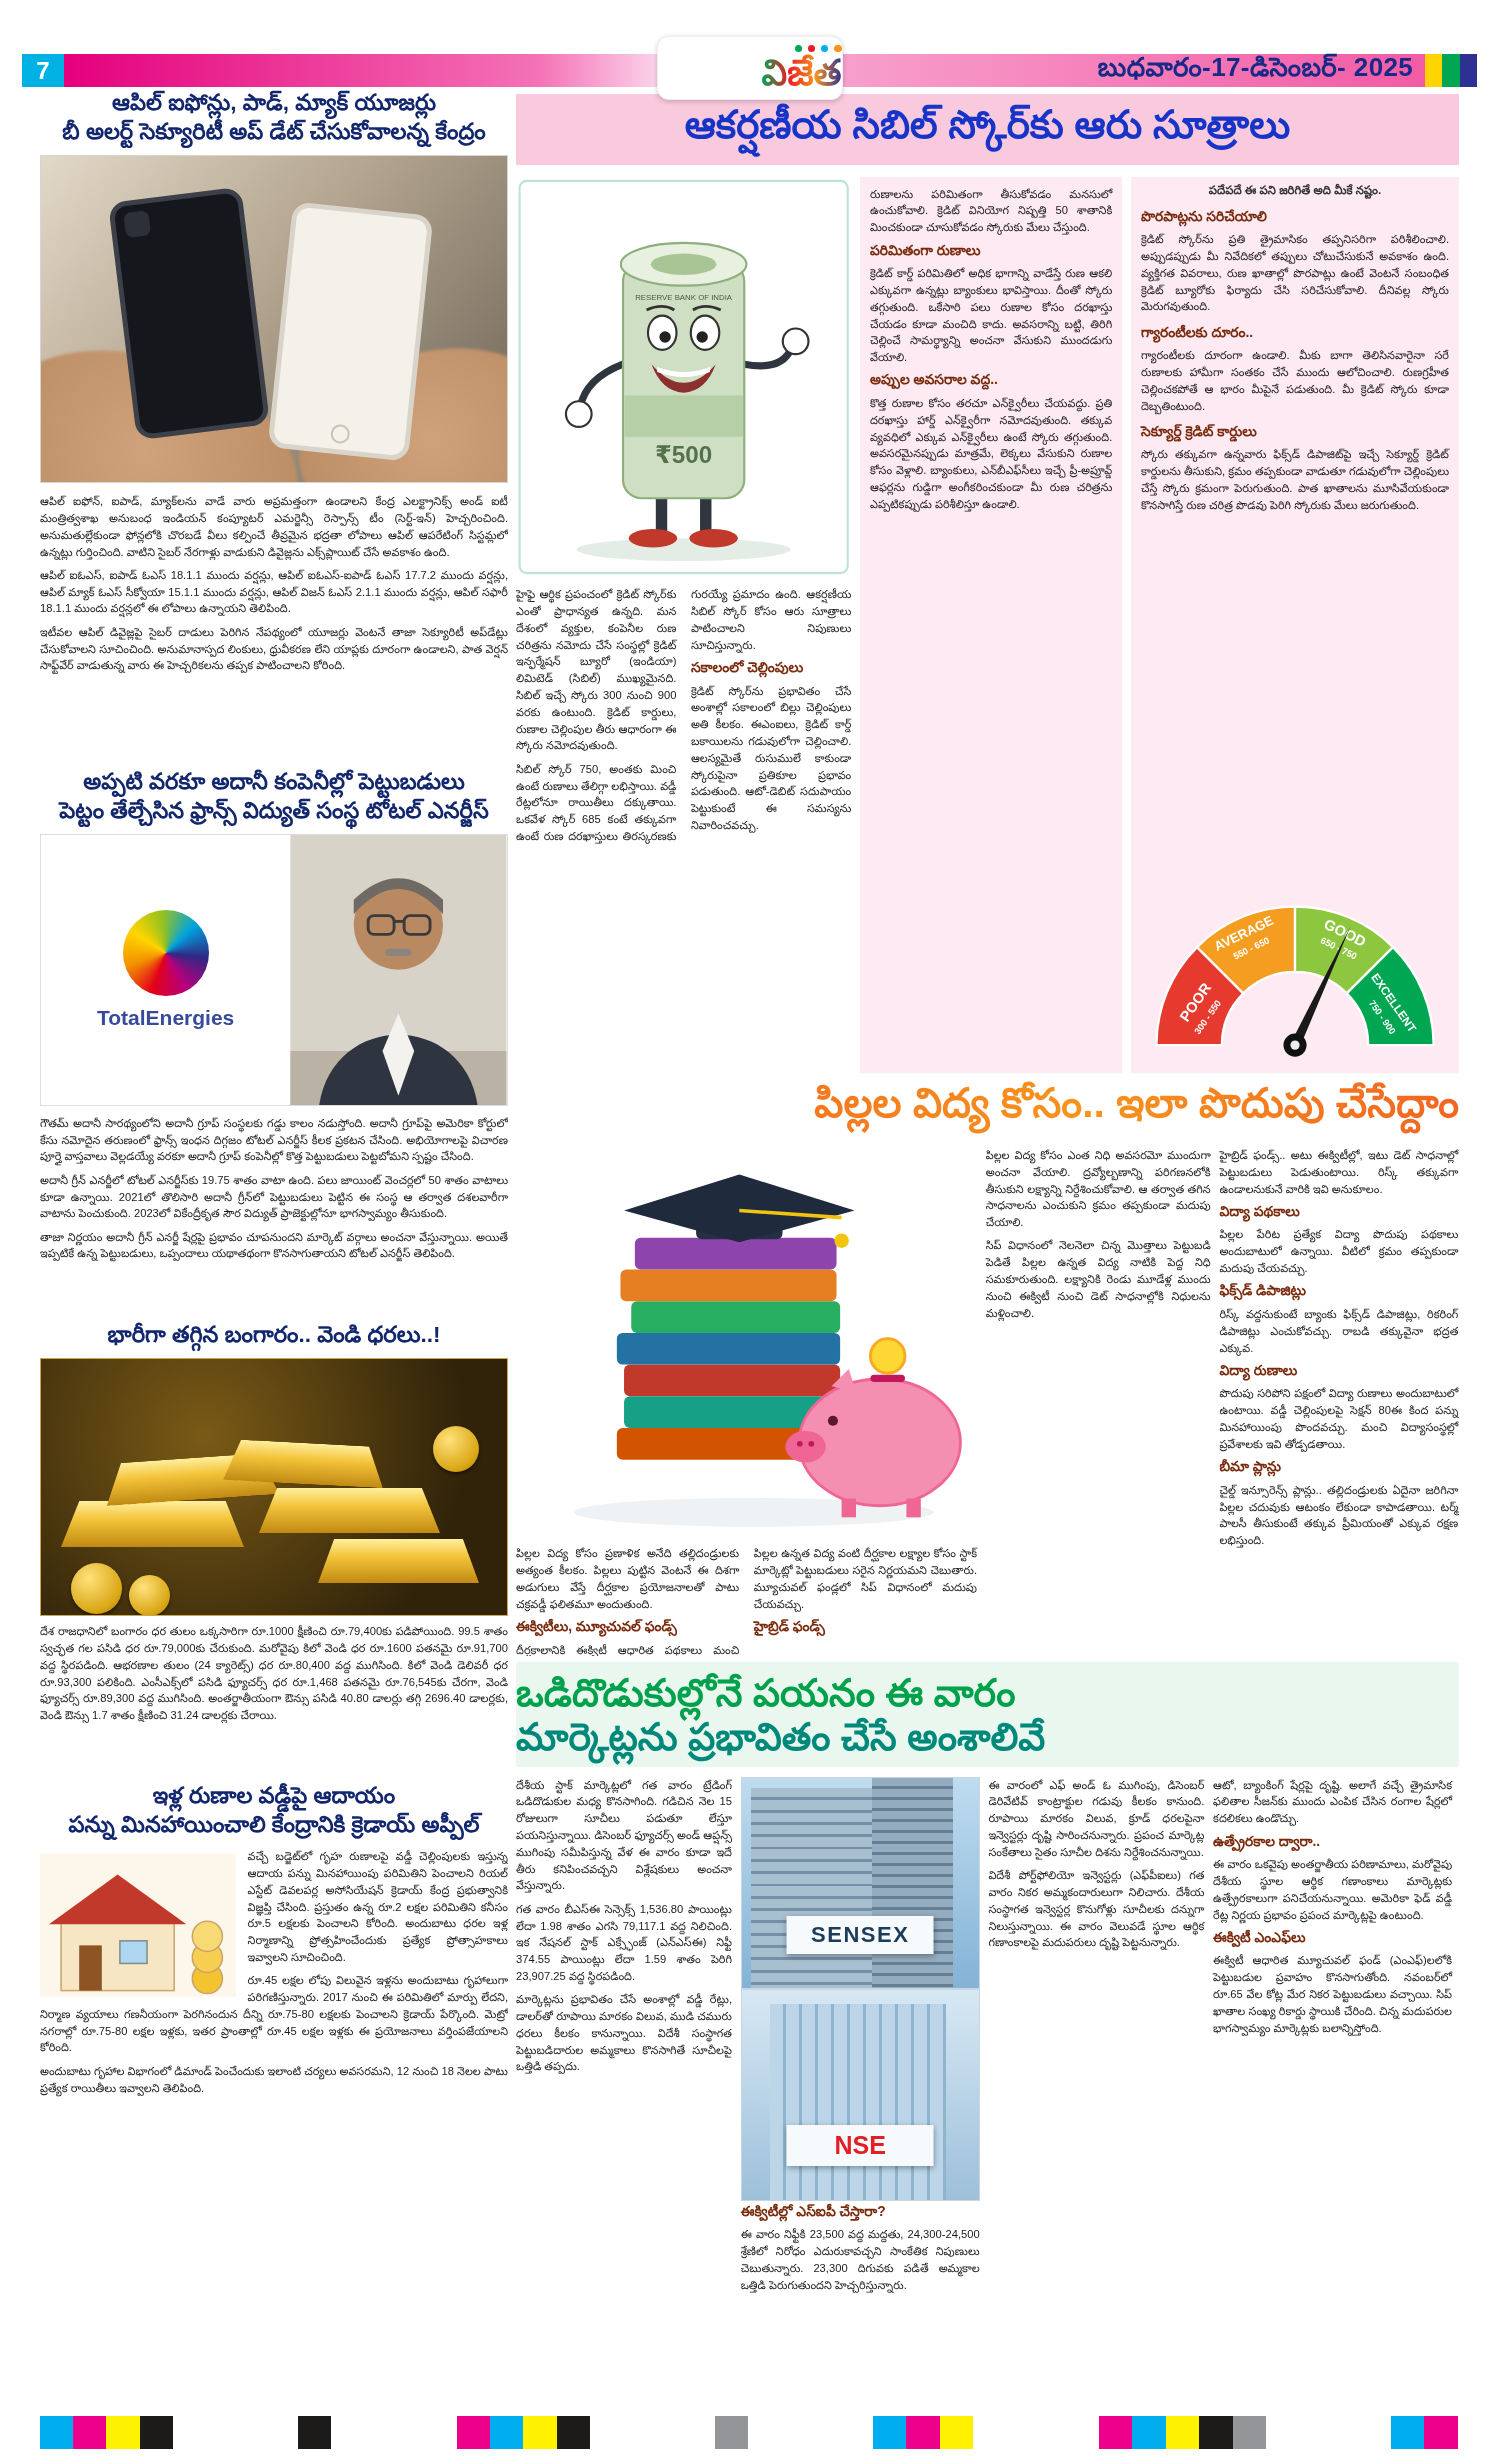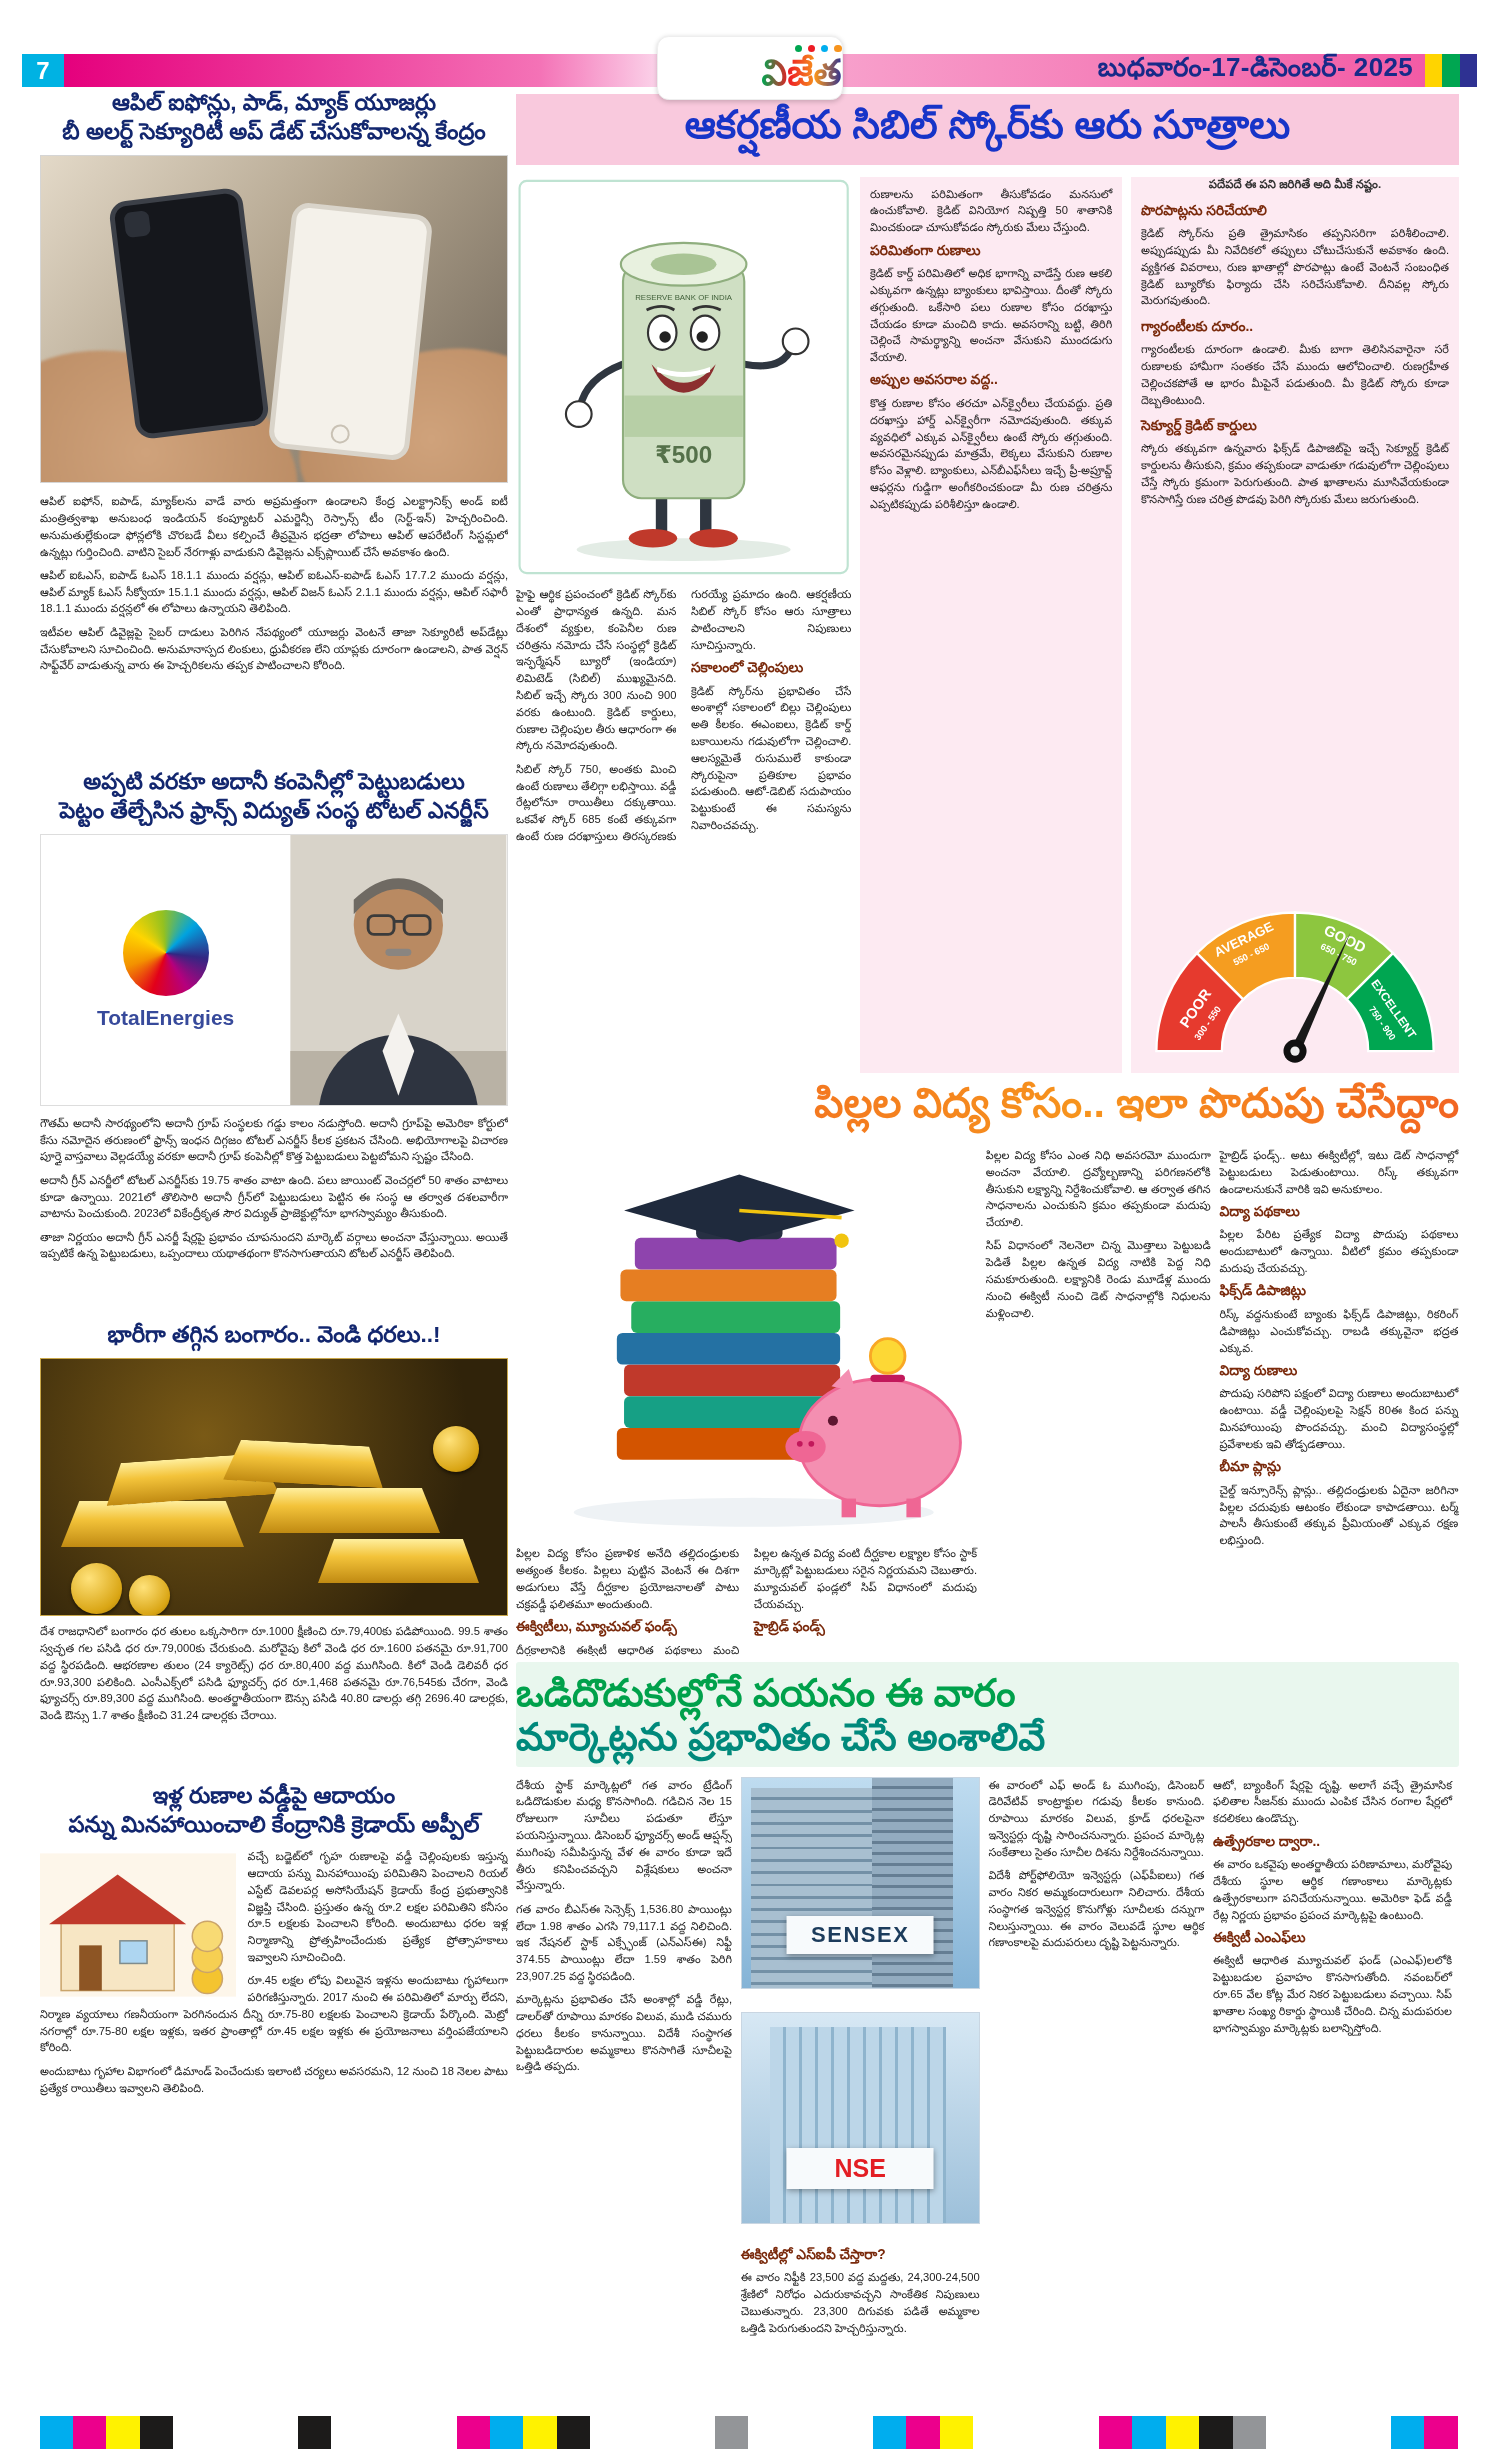--- a/index.html
+++ b/index.html
@@ -64,21 +64,21 @@
 .art-home{left:40px;top:1781px;width:468px;height:621px}
 .houseImg{float:left;width:196px;height:144px;margin:4.4px 11.6px 4.4px 0;background:#fff}
 
 
 .art-cibil{left:516px;top:94px;width:943px;height:979px}
 .cibHead{background:#f9c9dd;padding:8.7px 0;text-align:center;margin-bottom:11.6px}
 .cibHead h1{font-size:39px;color:#1734c8;font-weight:bold}
 .cibGrid{display:flex;gap:8.7px;height:899px}
 .cibA{width:357px}
 .cibB{width:278px;background:#fdeaf2;padding:8.7px 10px}
-.cibC{width:348px;background:#fdeaf2;padding:0 10px;display:flex;flex-direction:column}
+.cibC{width:348px;background:#fdeaf2;padding:6px 10px;display:flex;flex-direction:column}
 .mascotBox{width:100%;height:400px;margin-bottom:7.3px}
 .cibNote{font-size:11.6px;font-weight:bold;color:#333;text-align:center;margin-bottom:5.8px}
 .gaugeBox{margin-top:auto}
 
 
 .art-edu{left:516px;top:1080px;width:943px;height:576px}
 .eduHead{font-size:41px;font-weight:bold;text-align:right;color:#f26522;margin-bottom:10px}
 @supports (-webkit-background-clip:text){
  .eduHead{background:linear-gradient(90deg,#f05a22,#f7941d 60%,#f26522);-webkit-background-clip:text;background-clip:text;color:transparent}
 }
@@ -89,21 +89,21 @@
 .eduC2{width:225px}
 .eduC3{width:239px}
 
 
 .art-market{left:516px;top:1662px;width:943px;height:741px}
 .mktHead{background:#e9f7ee;text-align:left;padding:10px 0 7.3px;margin-bottom:10px;border-radius:2.9px}
 .mh1{font-size:38px;color:#00a14b;font-weight:bold;line-height:1.15}
 .mh2{font-size:38px;color:#00897b;font-weight:bold;line-height:1.15}
 .mktGrid{display:flex;gap:8.7px;height:602px}
 .mC1{width:216px}.mC2{width:239px}.mC3{width:216px}.mC4{width:239px}
-.bldg{position:relative;height:212px;overflow:hidden;border:0.7px solid #c9d6e2;margin-bottom:23px}
+.bldg{position:relative;height:212px;overflow:hidden;border:0.7px solid #c9d6e2;margin-bottom:0}
 .sx{background:linear-gradient(180deg,#bfdcf0,#84b3d6)}
 .sx .tw{position:absolute;left:4%;top:5%;width:58%;height:100%;background:repeating-linear-gradient(180deg,#a8bfd0 0 9.4px,#7390a6 9.4px 12.3px)}
 .sx .tw2{position:absolute;left:55%;top:0;width:34%;height:100%;background:repeating-linear-gradient(180deg,#93acc0 0 8px,#657e93 8px 11px)}
 .band{position:absolute;left:50%;transform:translateX(-50%);bottom:16%;min-width:62%;padding:5.8px 8.7px;background:#f7fafc;text-align:center;font-weight:bold;box-shadow:0 1.5px 5.8px rgba(0,0,0,.35)}
 .sx .band{color:#1c3c5c;font-size:22px;letter-spacing:1.5px}
 .nseB{background:linear-gradient(180deg,#d7e8f4,#9dc0da)}
 .nseB .tw{position:absolute;left:12%;top:7%;width:74%;height:100%;background:repeating-linear-gradient(90deg,#bcd6e8 0 13px,#8fb4cd 13px 16px)}
 .nseB .band{color:#e31e24;font-size:25px}
 
 

